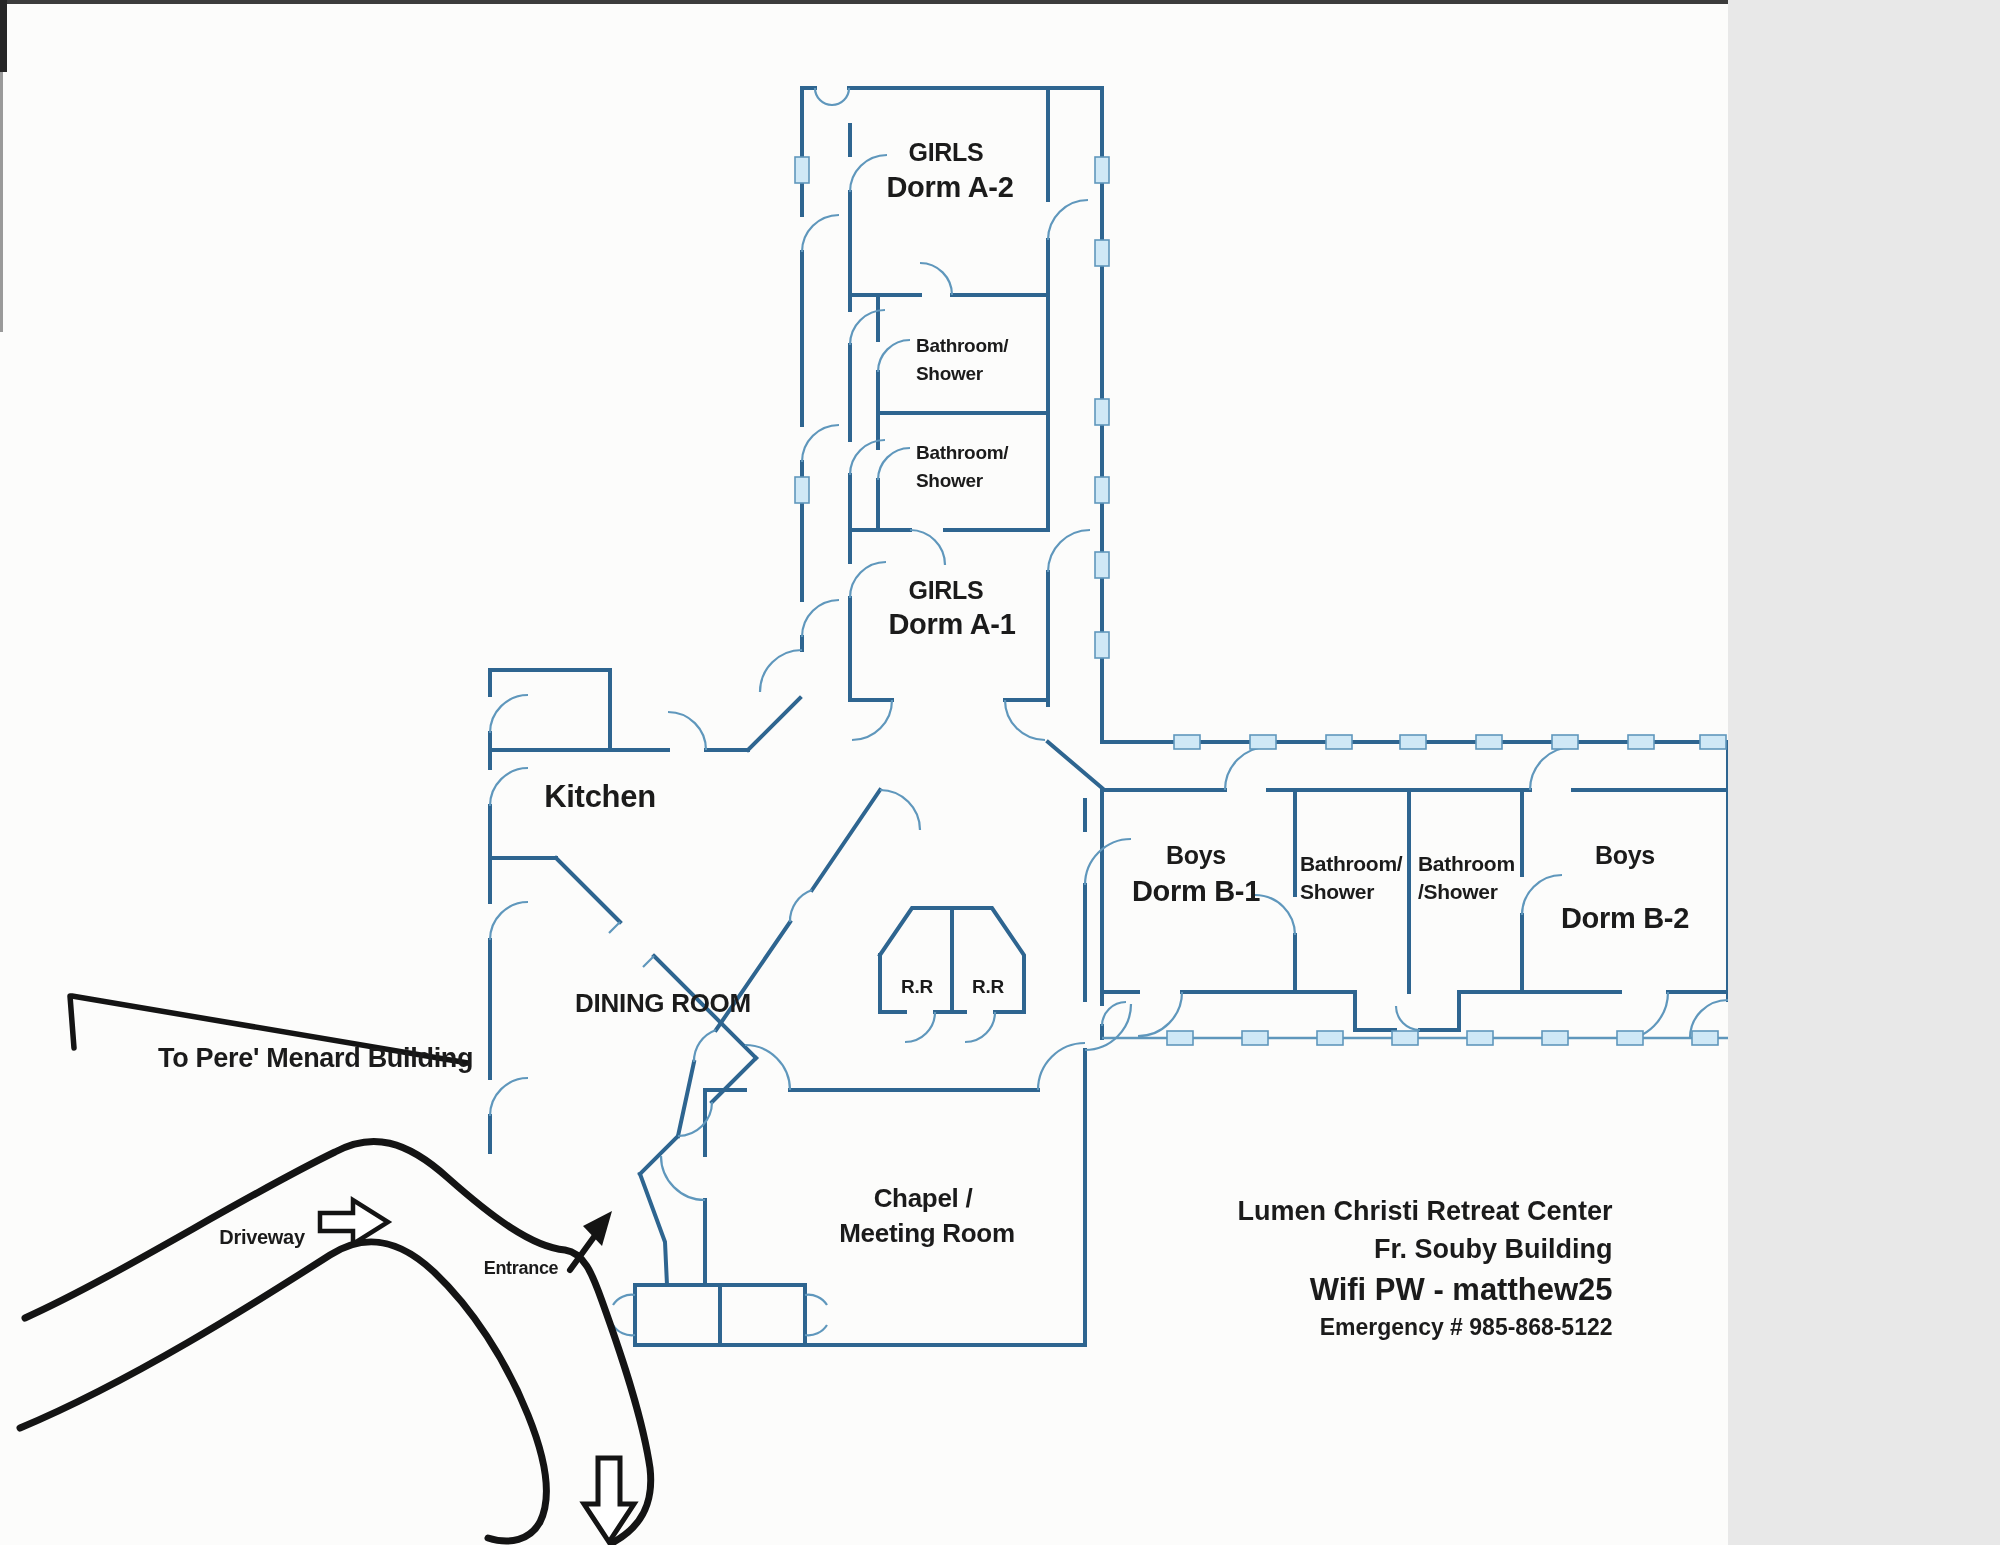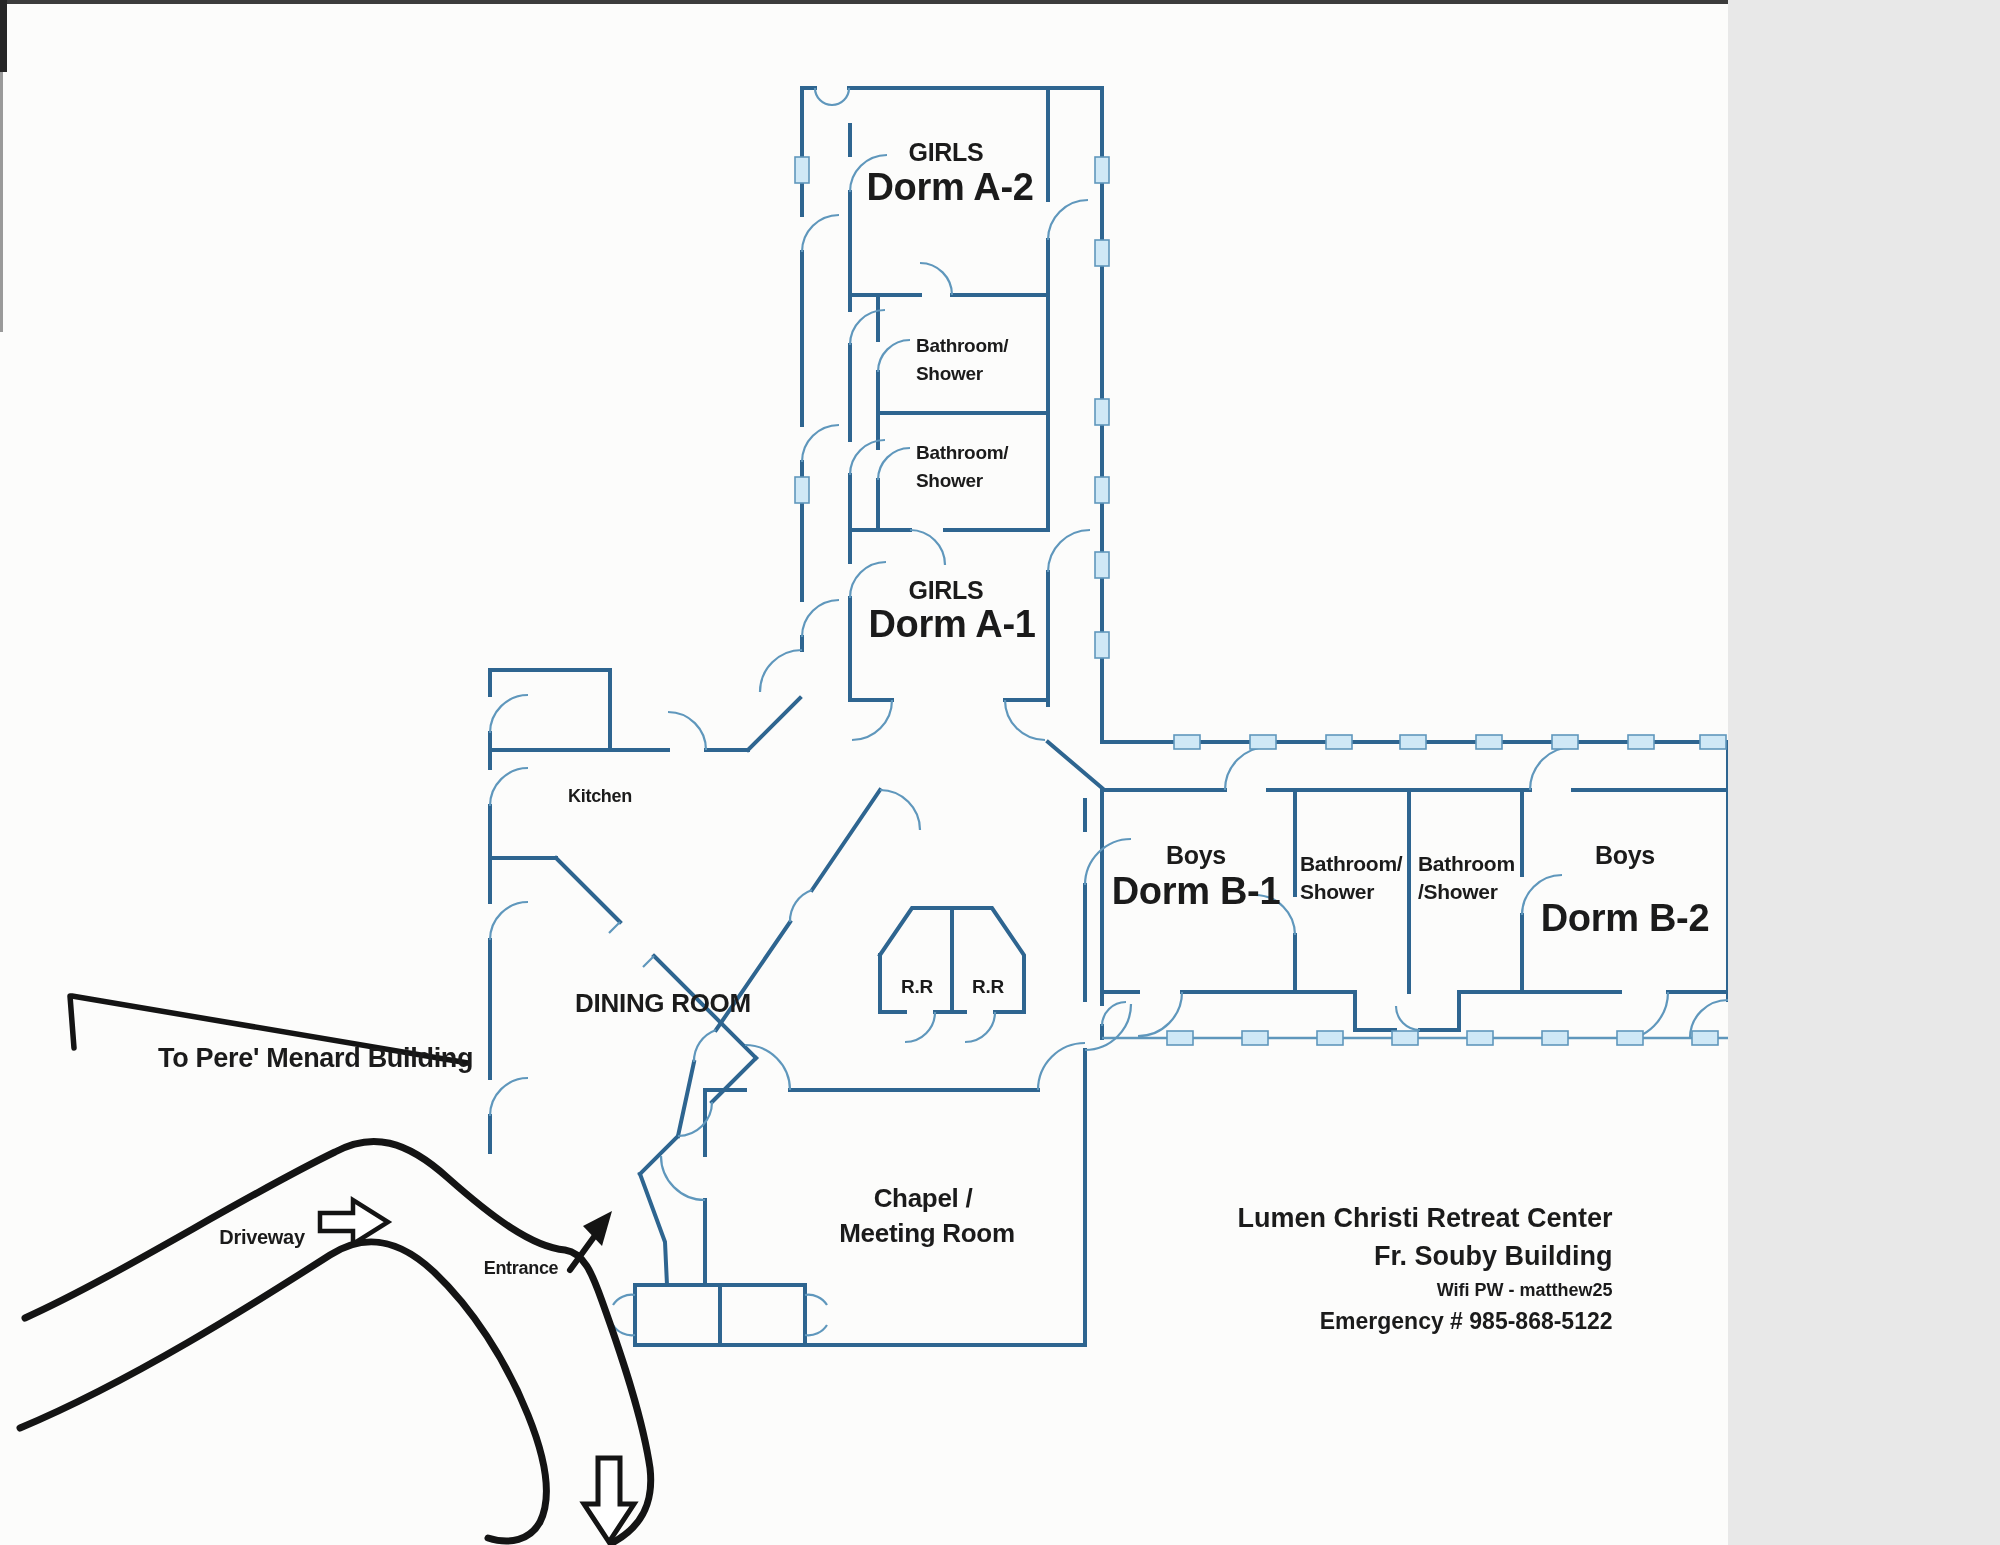--- a/index.html
+++ b/index.html
@@ -33,21 +33,21 @@
     left:1425px;top:1274px;
     transform:translate(-50%,-50%);
     text-align:right;
     color:var(--ink);
     font-weight:700;
     white-space:nowrap;
     line-height:1;
   }
   .info-block div{margin:0 0 11px 0;}
   .fs27{font-size:27px;} .fs26{font-size:26px;} .fs25{font-size:25px;}
-  .fs29{font-size:38px;} .fs24{font-size:18px;} .fs23{font-size:23px;} .fs21{font-size:21px;} .fs20{font-size:20px;}
+  .fs29{font-size:29px;} .fs24{font-size:31px;} .fs23{font-size:23px;} .fs21{font-size:21px;} .fs20{font-size:20px;}
   .fs19{font-size:19px;} .fs18{font-size:18px;} .fs15{font-size:19px;}
   .scan-artifact-top{position:absolute;left:0;top:0;width:2000px;height:4px;background:#3c3c3c;}
   .scan-artifact-left{position:absolute;left:0;top:0;width:7px;height:72px;background:#262626;}
   .scan-artifact-left2{position:absolute;left:0;top:72px;width:3px;height:260px;background:#9a9a9a;}
 </style>
 </head>
 <body>
 
 <div class="stage">
 

